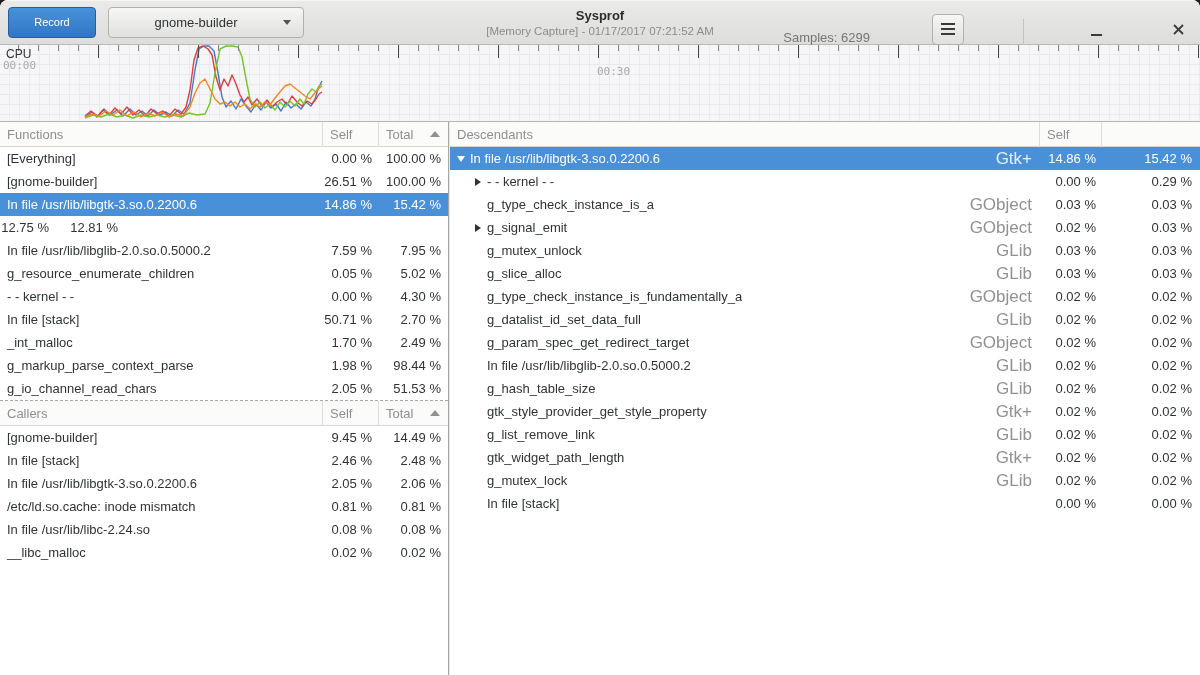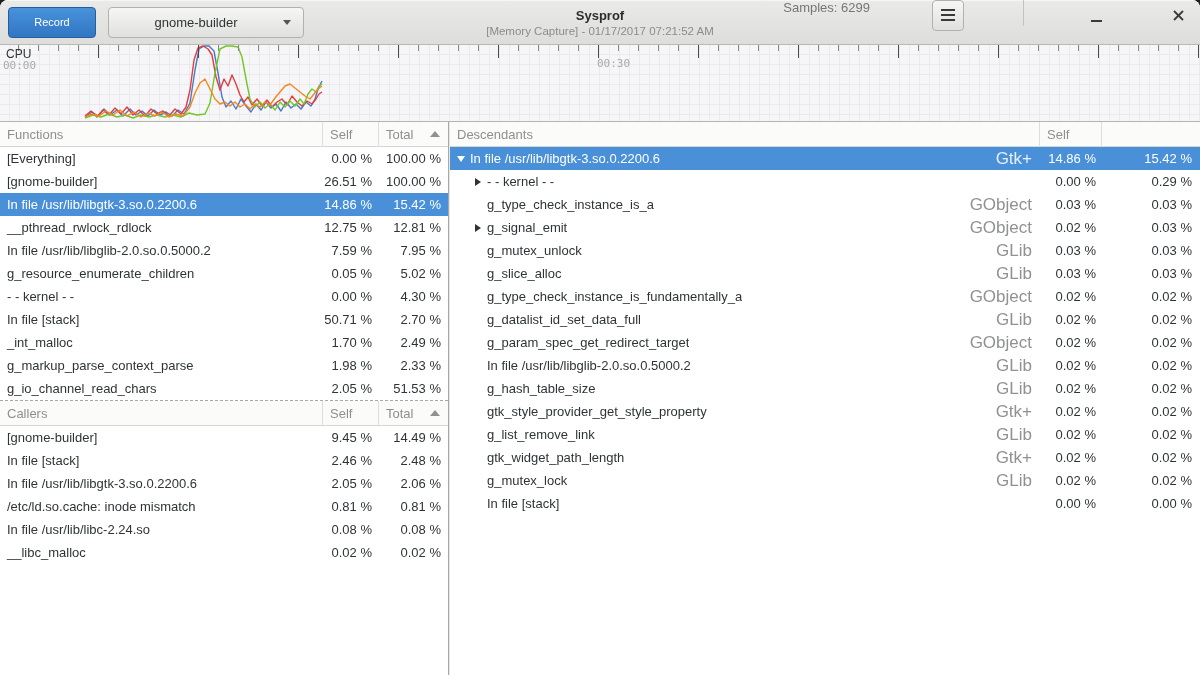--- a/index.html
+++ b/index.html
@@ -18,41 +18,41 @@
   .btn-process { margin-left:12px; width:196px; height:31px; border-radius:4px;
                  background:linear-gradient(to bottom,#f6f6f5,#e0e0de); border:1px solid #b1b1ae;
                  color:#2e3436; font-size:13px; cursor:pointer; display:flex; align-items:center; }
   .btn-process .plabel { flex:1; text-align:center; }
   .caret-down { width:0; height:0; border-left:4px solid transparent; border-right:4px solid transparent;
                 border-top:5px solid #55564f; margin-right:12px; }
   .titlebox { position:absolute; left:0; right:0; top:0; height:45px; display:flex; flex-direction:column;
               align-items:center; justify-content:center; pointer-events:none; }
   .title { font-weight:bold; font-size:13px; color:#2d2d2d; line-height:16px; }
   .subtitle { font-size:11.5px; color:#8c8c8c; line-height:14px; }
-  .hright { margin-left:auto; display:flex; align-items:flex-start; height:45px;gap:46px; }
+  .hright { margin-left:auto; display:flex; align-items:flex-end; height:45px;gap:46px; }
   .samples { color:#767676; font-size:13px; margin-right:16px; }
   .btn-menu { width:32px; height:31px; border-radius:4px; background:linear-gradient(to bottom,#f6f6f5,#e0e0de);
               border:1px solid #b1b1ae; cursor:pointer; display:flex; align-items:center; justify-content:center; }
   .burger { width:14px; height:2px; background:#3a3a3a; box-shadow:0 -5px 0 #3a3a3a, 0 5px 0 #3a3a3a; display:block; }
   .tb-sep { width:1px; height:26px; background:#c2c2bf; margin:0 12px 0 13px; display:block; }
   .winbtn { width:28px; height:31px; background:transparent; border:none; cursor:pointer;
             display:flex; align-items:center; justify-content:center; margin-right:8px; }
   .minbar { width:11px; height:2px; background:#3a3a3a; display:block; margin-top:12px; }
 
   
   .graph { height:77px; flex:0 0 77px; position:relative; border-bottom:1px solid #b4b4b1;
            background: repeating-linear-gradient(to right, transparent 0 9px, #e9e9ee 9px 10px),
                        repeating-linear-gradient(to bottom, transparent 0 9px, #e9e9ee 9px 10px), #f6f6f8; }
   .ticks { position:absolute; top:0; left:0; right:0; height:14px; }
   .tick { position:absolute; top:0; width:1px; height:6px; background:#86868a; }
   .tick.major { height:13px; background:#4a4a4e; }
   .gl { position:absolute; }
   .gl.cpu { left:6px; top:2px; font-size:12px; color:#2e3436; }
   .gl.t0 { left:3px; top:14px; font-size:11px; color:#a9a9ad; font-family:"DejaVu Sans Mono", monospace; }
-  .gl.t30 { left:597px; top:12px; font-size:11px; color:#a9a9ad; font-family:"DejaVu Sans Mono", monospace; }
+  .gl.t30 { left:597px; top:20px; font-size:11px; color:#a9a9ad; font-family:"DejaVu Sans Mono", monospace; }
   #cpusvg { position:absolute; left:0; top:0; width:1200px; height:77px; }
 
   
   .content { flex:1; display:flex; background:#ffffff; min-height:0; }
   .left { width:448px; flex:0 0 448px; display:flex; flex-direction:column; }
   .vsep { width:2px; flex:0 0 2px; background:#a8a8a5; border-right:1px solid #e8e8e8; cursor:col-resize; }
   .right { flex:1; display:flex; flex-direction:column; min-width:0; }
 
   .thead { height:25px; display:flex; background:#fbfbfa; border-bottom:1px solid #d5d5d2;
            color:#8d9091; font-size:13px; align-items:center; }
@@ -223,21 +223,20 @@
               <div class="cell ctotal">100.00 %</div>
             </div>
 
             <div class="row selected">
               <div class="cell cname">In file /usr/lib/libgtk-3.so.0.2200.6</div>
               <div class="cell cself">14.86 %</div>
               <div class="cell ctotal">15.42 %</div>
             </div>
 
             <div class="row">
-              <div class="cell cname">__pthread_rwlock_rdlock</div>
               <div class="cell cself">12.75 %</div>
               <div class="cell ctotal">12.81 %</div>
             </div>
 
             <div class="row">
               <div class="cell cname">In file /usr/lib/libglib-2.0.so.0.5000.2</div>
               <div class="cell cself">7.59 %</div>
               <div class="cell ctotal">7.95 %</div>
             </div>
 
@@ -261,21 +260,21 @@
 
             <div class="row">
               <div class="cell cname">_int_malloc</div>
               <div class="cell cself">1.70 %</div>
               <div class="cell ctotal">2.49 %</div>
             </div>
 
             <div class="row">
               <div class="cell cname">g_markup_parse_context_parse</div>
               <div class="cell cself">1.98 %</div>
-              <div class="cell ctotal">2.33 %</div>
+              <div class="cell ctotal">98.44 %</div>
             </div>
 
             <div class="row">
               <div class="cell cname">g_io_channel_read_chars</div>
               <div class="cell cself">2.05 %</div>
               <div class="cell ctotal">51.53 %</div>
             </div>
           </div>
       </section>
 

